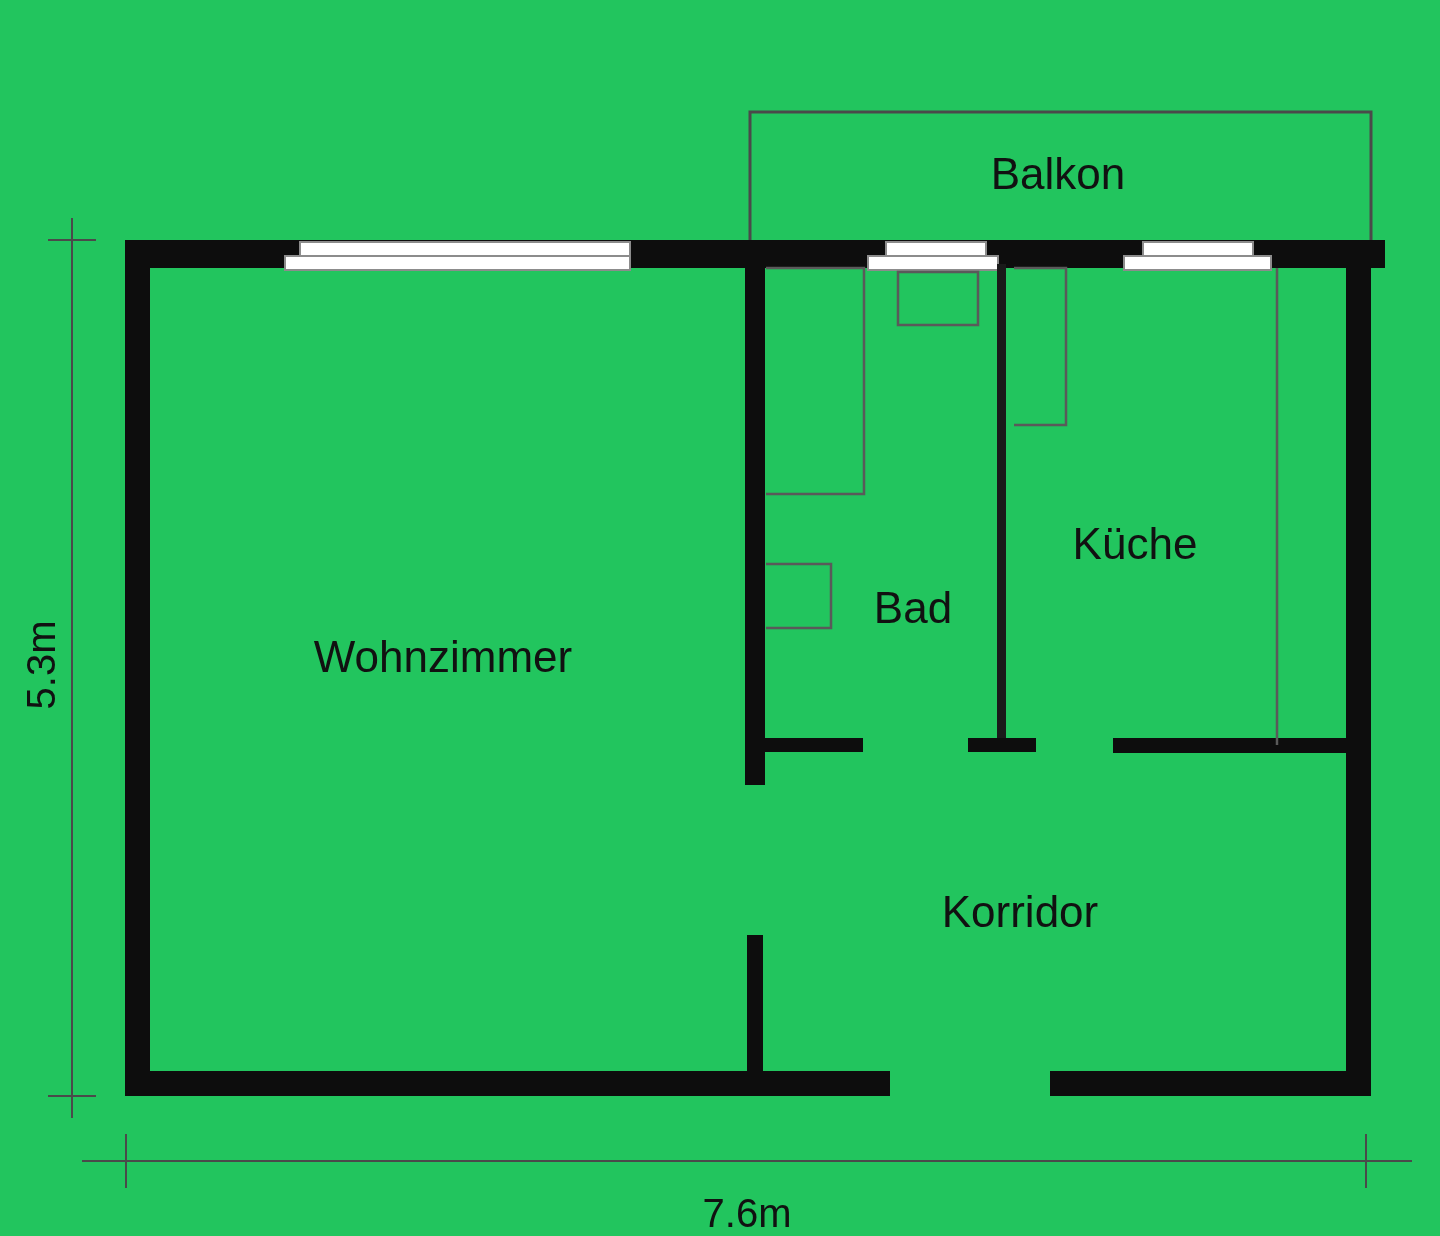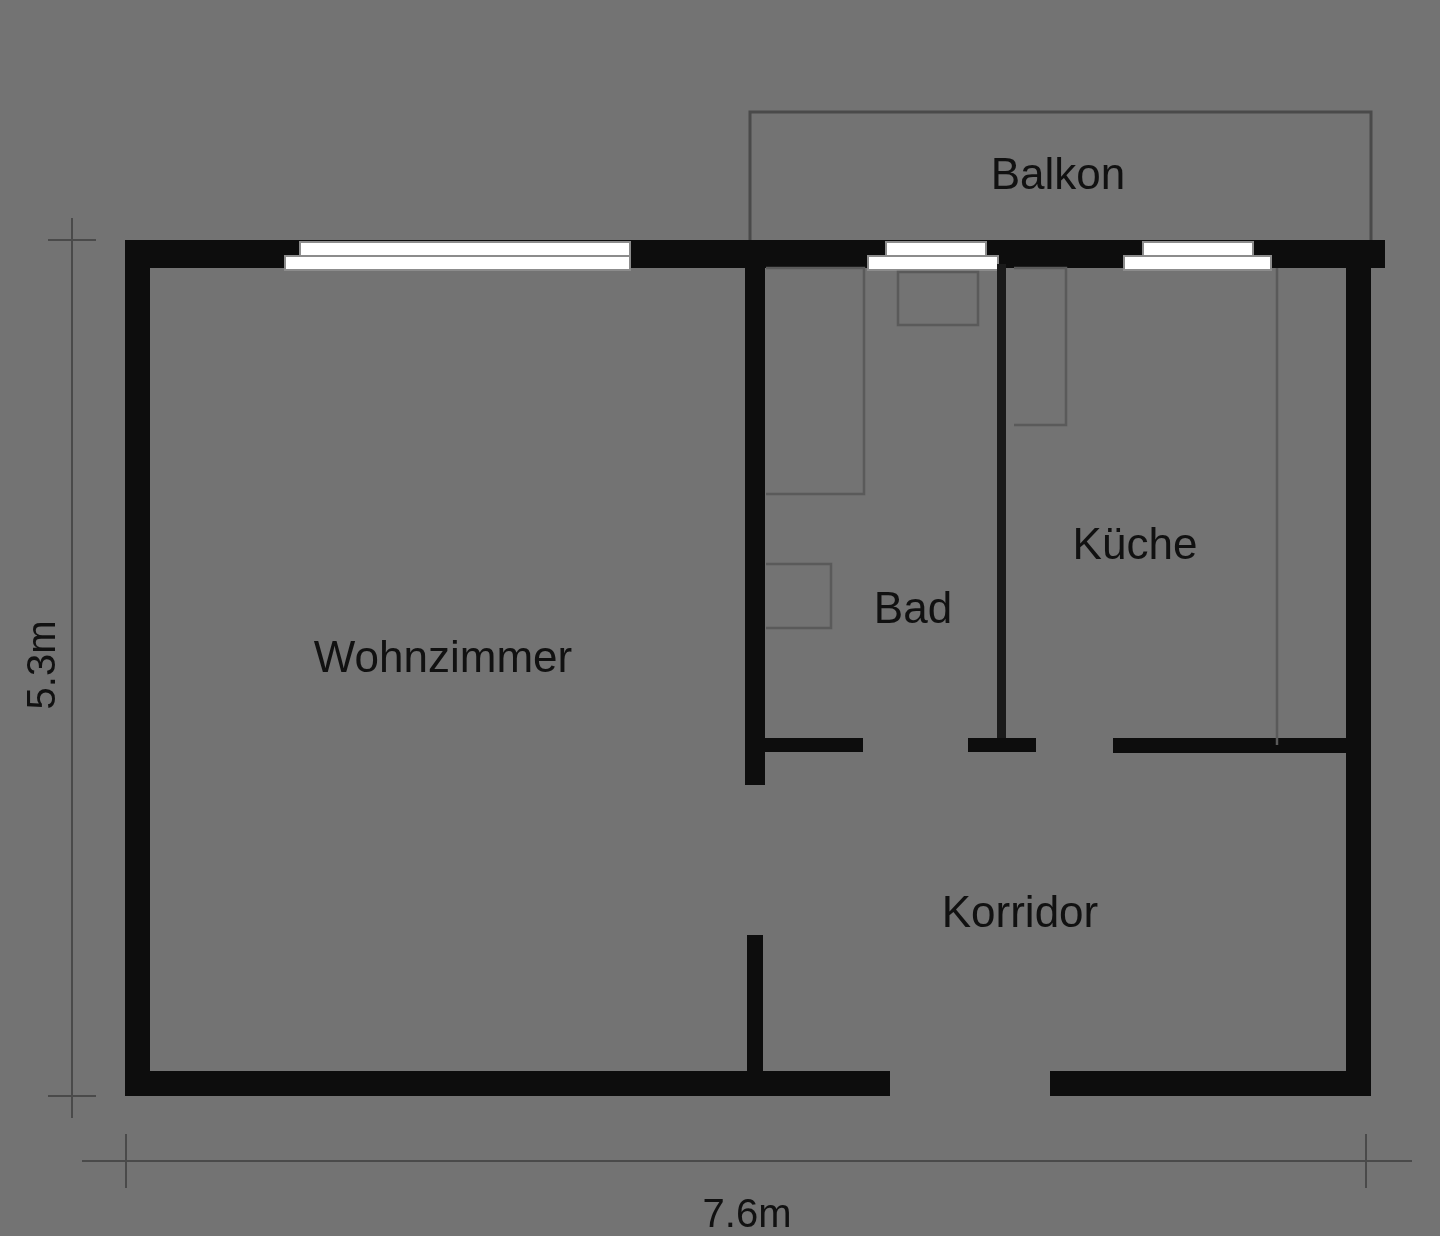--- a/index.html
+++ b/index.html
@@ -8,21 +8,21 @@
     padding: 0;
     background: #ffffff;
   }
   body {
     font-family: "Liberation Sans", sans-serif;
   }
   #plan-root {
     position: relative;
     width: 1440px;
     height: 1236px;
-    background: #737373;
+    background: #22c55e;
     overflow: hidden;
   }
   svg#floorplan-svg {
     display: block;
     width: 1440px;
     height: 1236px;
   }
   .wall { fill: #0d0d0d; }
   .thinwall { fill: #1a1a1a; }
   .win-fill { fill: #ffffff; stroke: #8c8c8c; stroke-width: 2; }

